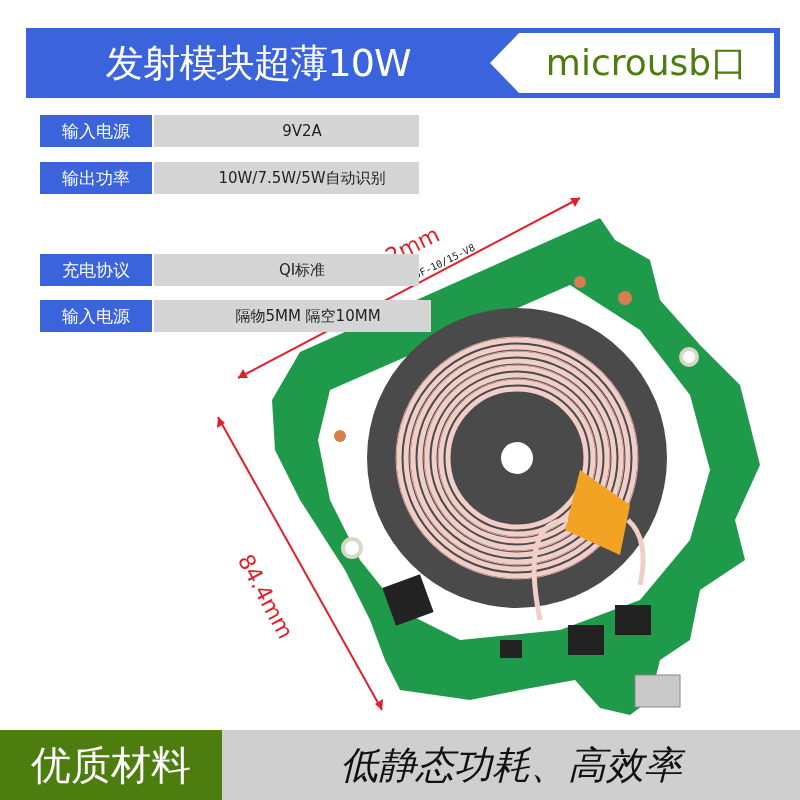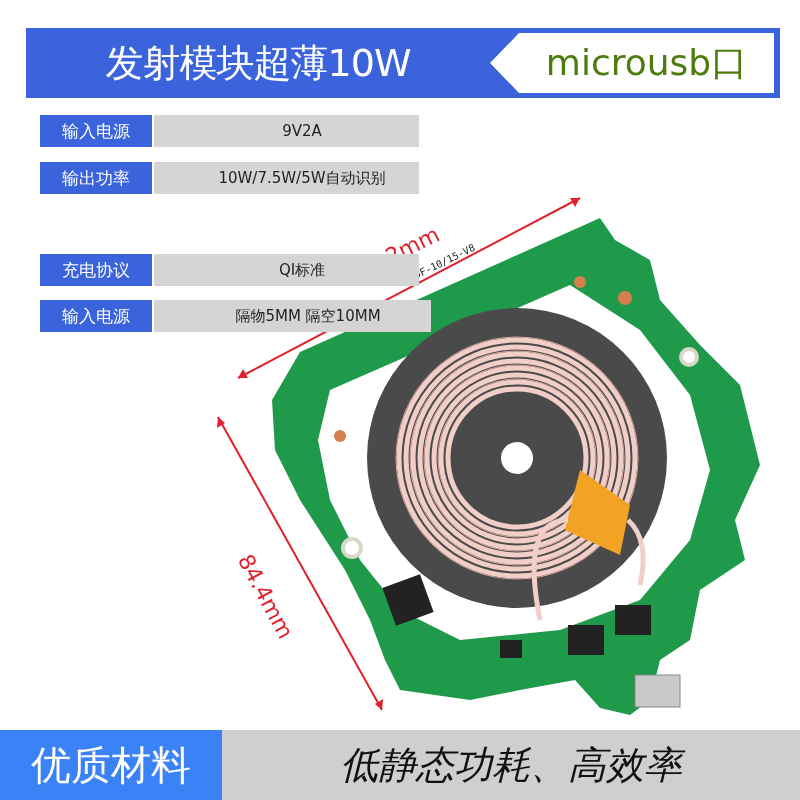--- a/index.html
+++ b/index.html
@@ -19,21 +19,21 @@
               line-height:60px; text-align:center; }
 
   
   .spec-row { left:40px; width:348px; height:32px; }
   .spec-key { position:absolute; left:0; top:0; width:112px; height:32px; background:#3a63dc;
               color:#fff; font-size:17px; line-height:32px; text-align:center; }
   .spec-val { position:absolute; left:114px; top:0; width:234px; height:32px; background:#d5d5d5;
               color:#222; font-size:15px; line-height:32px; text-align:center;padding-left:31px; }
 
   
-  .bottom-key { left:0; top:730px; width:222px; height:70px; background:#3b82f6; color:#fff;
+  .bottom-key { left:0; top:730px; width:222px; height:70px; background:#4d7c0f; color:#fff;
                 font-size:40px; line-height:70px; text-align:center; }
   .bottom-val { left:222px; top:730px; width:578px; height:70px; background:#cfcfcf; color:#111;
                 font-size:38px; line-height:70px; text-align:center;font-style:italic; }
 
   
   .dim { color:#e0202a; font-size:22px; }
 </style>
 </head>
 <body>
 

